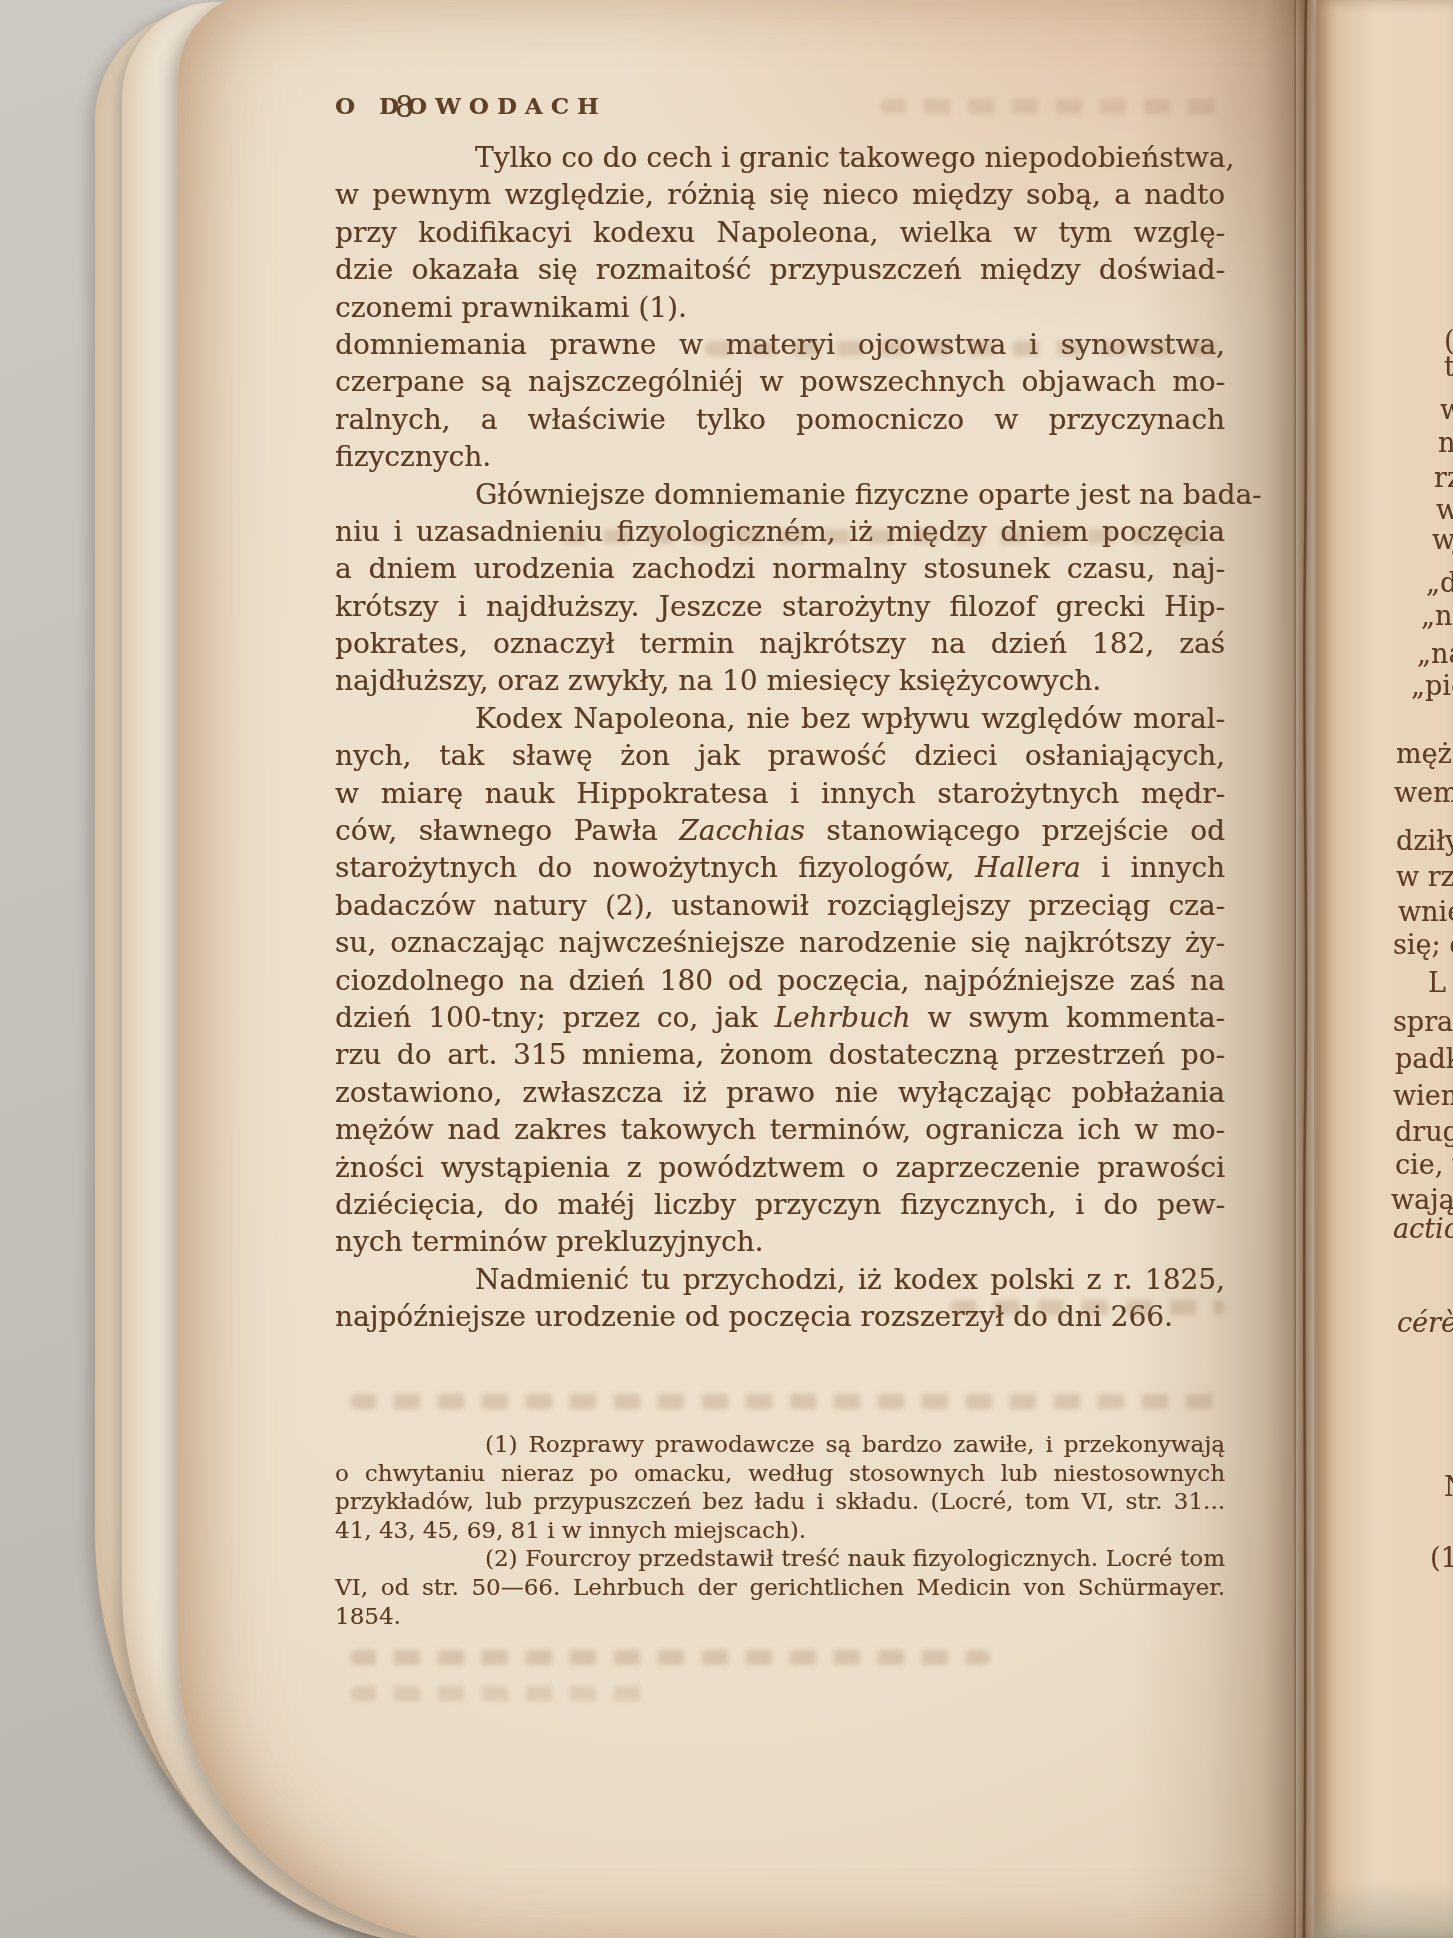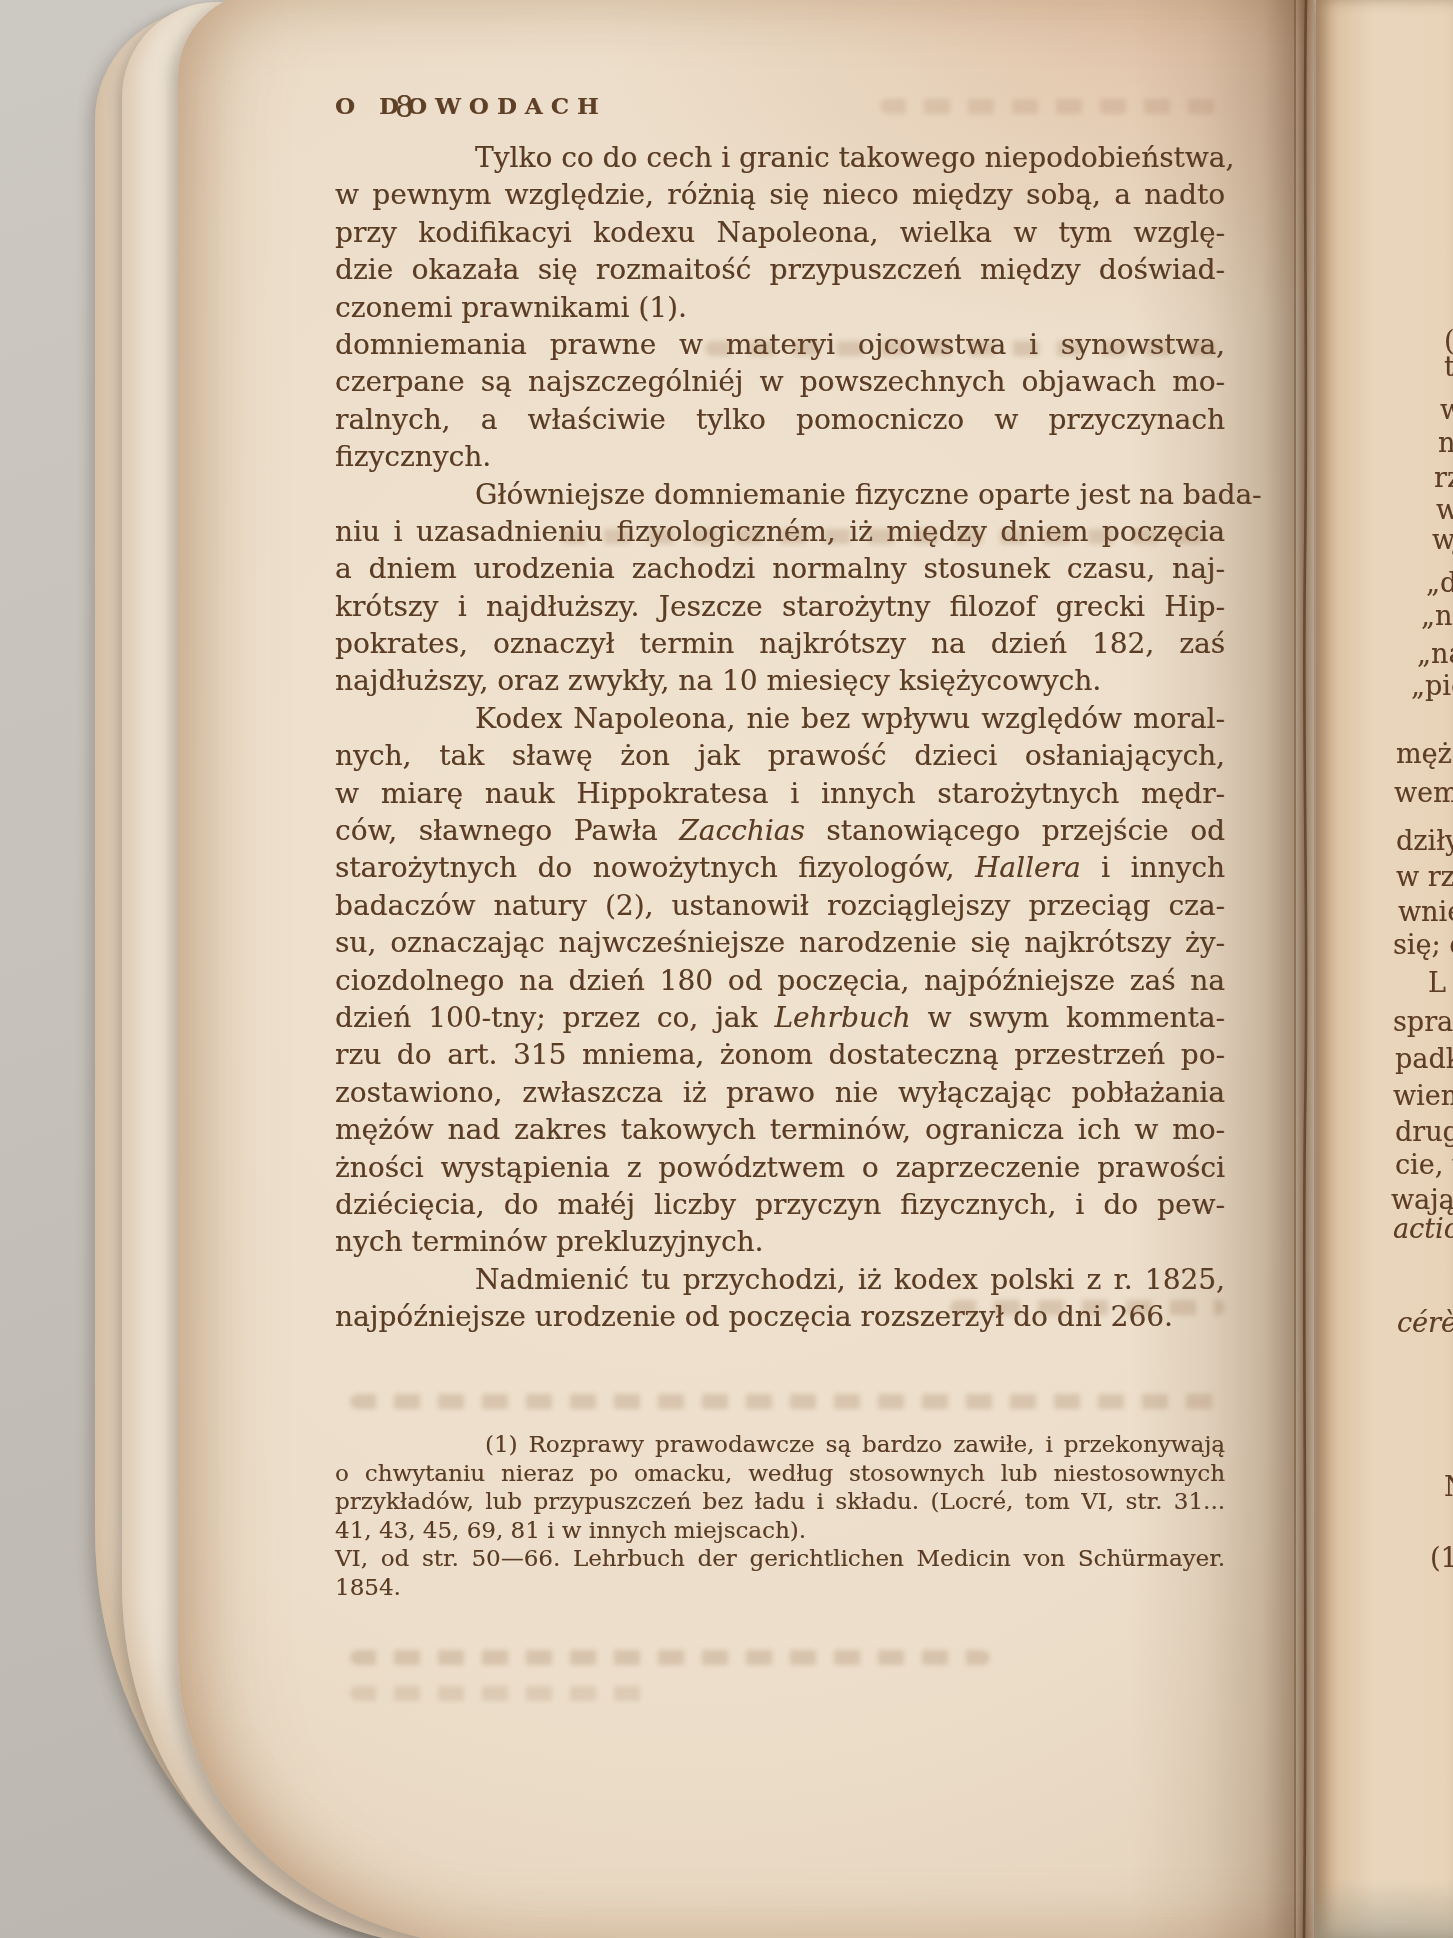--- a/index.html
+++ b/index.html
@@ -140,20 +140,21 @@
     <div class="bleed b4"></div>
 
     <div class="footnotes">
       <div class="footnote">
         <div class="fln indent">(1)  Rozprawy prawodawcze są bardzo zawiłe, i przekonywają</div>
         <div class="fln">o chwytaniu nieraz po omacku, według stosownych lub niestosownych</div>
         <div class="fln">przykładów, lub przypuszczeń bez ładu i składu. (Locré, tom VI, str. 31...</div>
         <div class="fln last">41, 43, 45, 69, 81 i w innych miejscach).</div>
       </div>
       <div class="footnote">
+        <div class="fln indent">(2)  Fourcroy przedstawił treść nauk fizyologicznych.  Locré tom</div>
         <div class="fln">VI, od str. 50—66.  Lehrbuch der gerichtlichen Medicin von Schürmayer.</div>
         <div class="fln last">1854.</div>
       </div>
     </div>
 
     <div class="bleed b5"></div>
     <div class="bleed b7"></div>
   </div>
 
   <div class="gutter">

